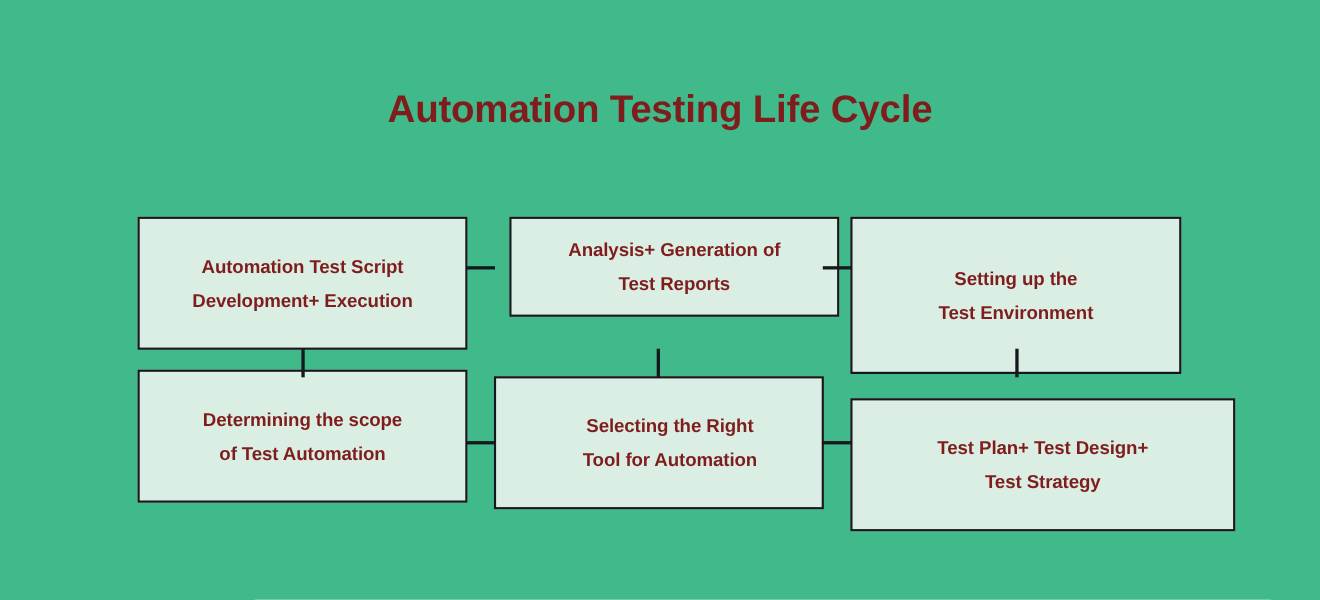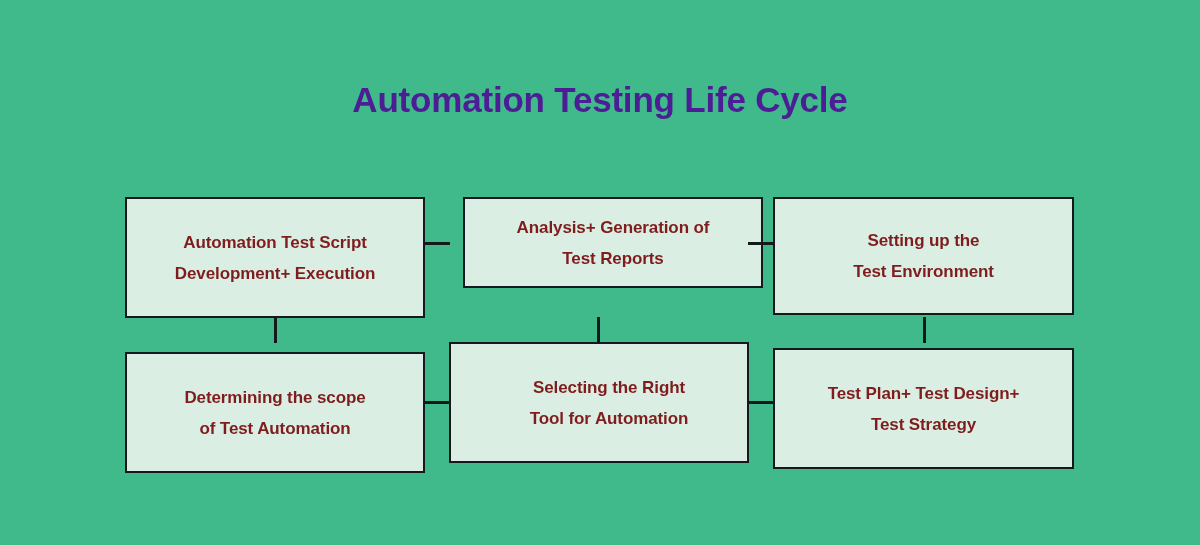--- a/index.html
+++ b/index.html
@@ -19,21 +19,21 @@
     background: #40ba8a;
   }
   #diagram-title {
     position: absolute;
     left: 0;
     top: 78px;
     width: 1200px;
     text-align: center;
     font-size: 35px;
     font-weight: bold;
-    color: #4c1d95;
+    color: #7f1d1d;
     letter-spacing: -0.2px;
     line-height: 44px;
   }
   .node-box {
     position: absolute;
     box-sizing: border-box;
     background: #daeee4;
     border: 2px solid #15181c;
     display: flex;
     align-items: center;
@@ -56,25 +56,25 @@
   }
   .connector-v {
     position: absolute;
     width: 3px;
     background: #15181c;
   }
 
   
   #box-1 { left: 125px; top: 197px; width: 300px; height: 121px; }
   #box-2 { left: 423px; top: 197px; width: 300px; height: 91px; margin-left: 40px; }
-  #box-3 { left: 773px; top: 197px; width: 301px; height: 118px; }
+  #box-3 { left: 773px; top: 197px; width: 301px; height: 143px; }
   
-  #box-4 { left: 125px; top: 352px; width: 300px; height: 121px; }
+  #box-4 { left: 125px; top: 336px; width: 300px; height: 121px; }
   #box-5 { left: 449px; top: 342px; width: 300px; height: 121px; padding-left: 20px; }
-  #box-6 { left: 773px; top: 348px; width: 301px; height: 121px; }
+  #box-6 { left: 773px; top: 362px; width: 350px; height: 121px; }
 
   
   #conn-h-1 { left: 424px; top: 242px; width: 26px; }
   #conn-h-2 { left: 748px; top: 242px; width: 26px; }
   #conn-h-3 { left: 424px; top: 401px; width: 26px; }
   #conn-h-4 { left: 748px; top: 401px; width: 26px; }
 
   
   #conn-v-1 { left: 274px; top: 317px; height: 26px; }
   #conn-v-2 { left: 597px; top: 317px; height: 26px; }

